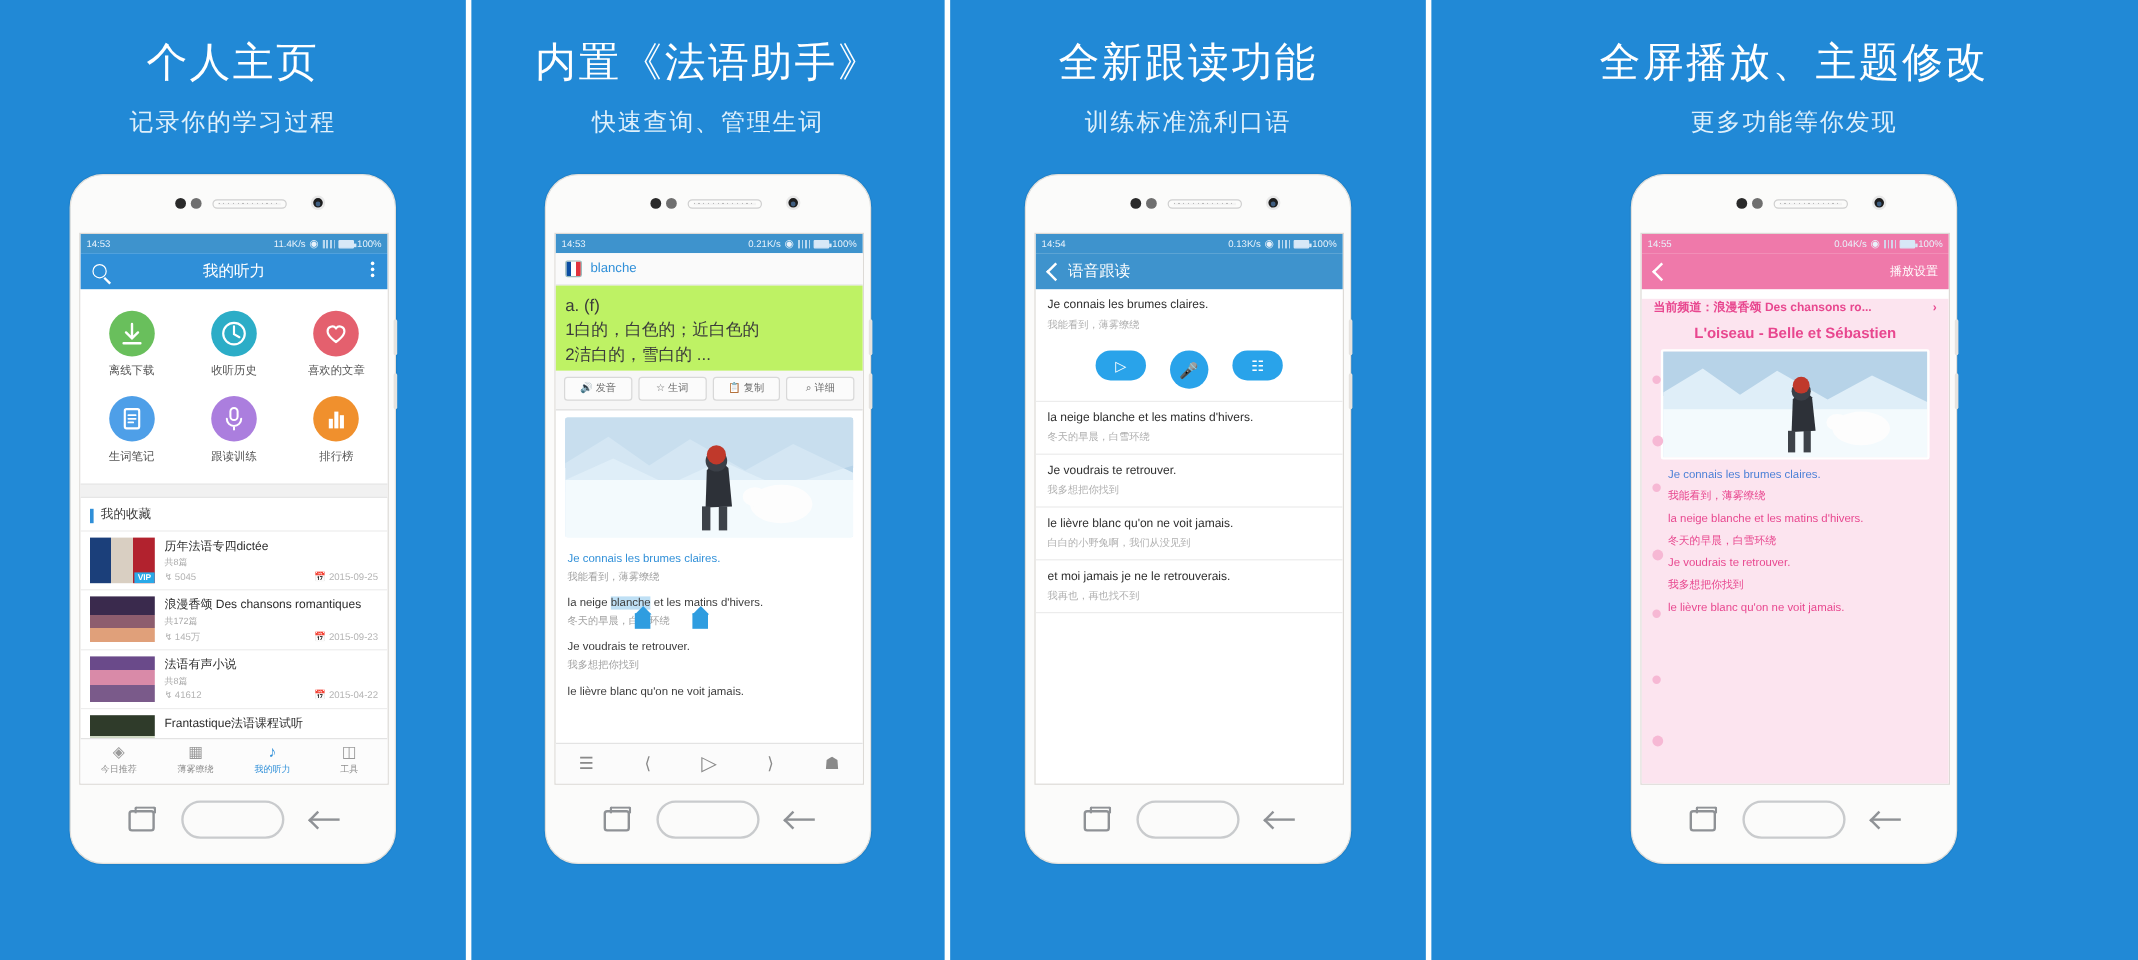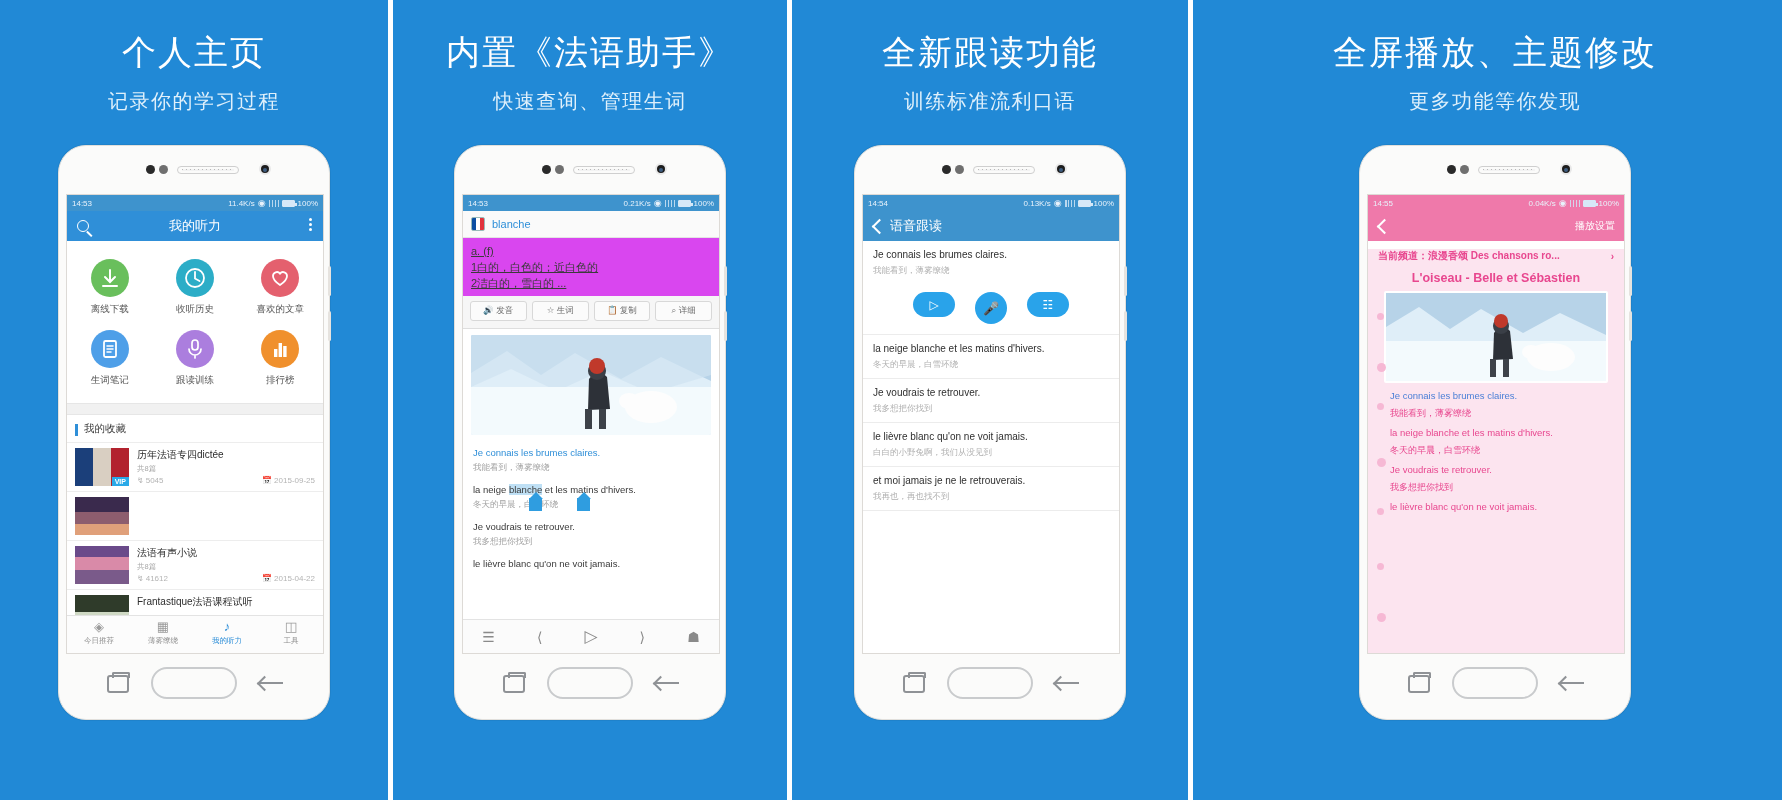--- a/index.html
+++ b/index.html
@@ -117,21 +117,21 @@
   .tabbar { position:absolute; bottom:0; left:0; right:0; height:38px; background:#fcfcfc; border-top:1px solid #e3e3e3; display:flex;}
   .tab { flex:1; text-align:center; padding-top:4px; }
   .tab .ticon { font-size:13px; line-height:14px; color:#9a9a9a; display:block;}
   .tab .tlbl { font-size:7.5px; color:#8e8e8e; display:block; margin-top:2px;}
   .tab.active .ticon, .tab.active .tlbl { color:#2f8fd8; }
 
   
   .dict-head { display:flex; align-items:center; gap:7px; padding:6px 8px; background:#fafafa; border-bottom:1px solid #e3e3e3;}
   .fr-flag { width:14px;height:14px;border-radius:2px;background:linear-gradient(to right,#0b4ea2 0 33%,#fff 33% 66%,#e1333d 66%);border:1px solid #9bb;}
   .dict-word { color:#2f8fd8; font-size:11px; }
-  .dict-body { padding:6px 8px 4px; font-size:11px; color:#3b3b3b; line-height:1.45; background:#d946ef;text-decoration:underline;}
+  .dict-body { padding:6px 8px 4px; font-size:14px; color:#3b3b3b; line-height:1.45; background:#bef264;}
   .dict-btns { display:flex; gap:5px; padding:5px 7px 7px; background:#f6f6f6; border-bottom:1px solid #dedede;}
   .dbtn { flex:1; border:1px solid #d8d8d8; border-radius:3px; background:#fbfbfb; font-size:8.5px; color:#6b6b6b;
           text-align:center; padding:3px 0; white-space:nowrap;}
   .snowimg { margin: 6px 8px 2px; height:100px; border-radius:2px; position:relative; overflow:hidden;
     background: linear-gradient(#bcd8ee 0 42%, #eef6fb 42% 62%, #f7fbfe 62% 100%);}
   .lyrics { padding: 4px 10px 0; }
   .ly-fr { font-size:9.5px; color:#3a3a3a; padding:6px 0 2px; }
   .ly-fr.blue { color:#2f8fd8; }
   .ly-cn { font-size:8.5px; color:#a2a2a2; padding:2px 0 4px;}
   .hl { background:#bfe0f5; }
@@ -275,20 +275,28 @@
             <div class="fav-s">共8篇</div>
             <div class="fav-b">
               <span><span class="mini-ico">↯</span><span>5045</span></span>
               <span><span class="mini-ico">📅</span><span>2015-09-25</span></span>
             </div>
           </div>
         </div>
 
         <div class="favrow">
           <div class="thumb" style="background:linear-gradient(#3a2a4d 0 40%,#8d5d6e 40% 70%,#e0a07a 70%)"></div>
+          <div class="fav-main">
+            <div class="fav-t">浪漫香颂 Des chansons romantiques</div>
+            <div class="fav-s">共172篇</div>
+            <div class="fav-b">
+              <span><span class="mini-ico">↯</span><span>145万</span></span>
+              <span><span class="mini-ico">📅</span><span>2015-09-23</span></span>
+            </div>
+          </div>
         </div>
 
         <div class="favrow">
           <div class="thumb" style="background:linear-gradient(#6a4a8a 0 30%,#d98aa8 30% 62%,#7a5a8a 62%)"></div>
           <div class="fav-main">
             <div class="fav-t">法语有声小说</div>
             <div class="fav-s">共8篇</div>
             <div class="fav-b">
               <span><span class="mini-ico">↯</span><span>41612</span></span>
               <span><span class="mini-ico">📅</span><span>2015-04-22</span></span>

